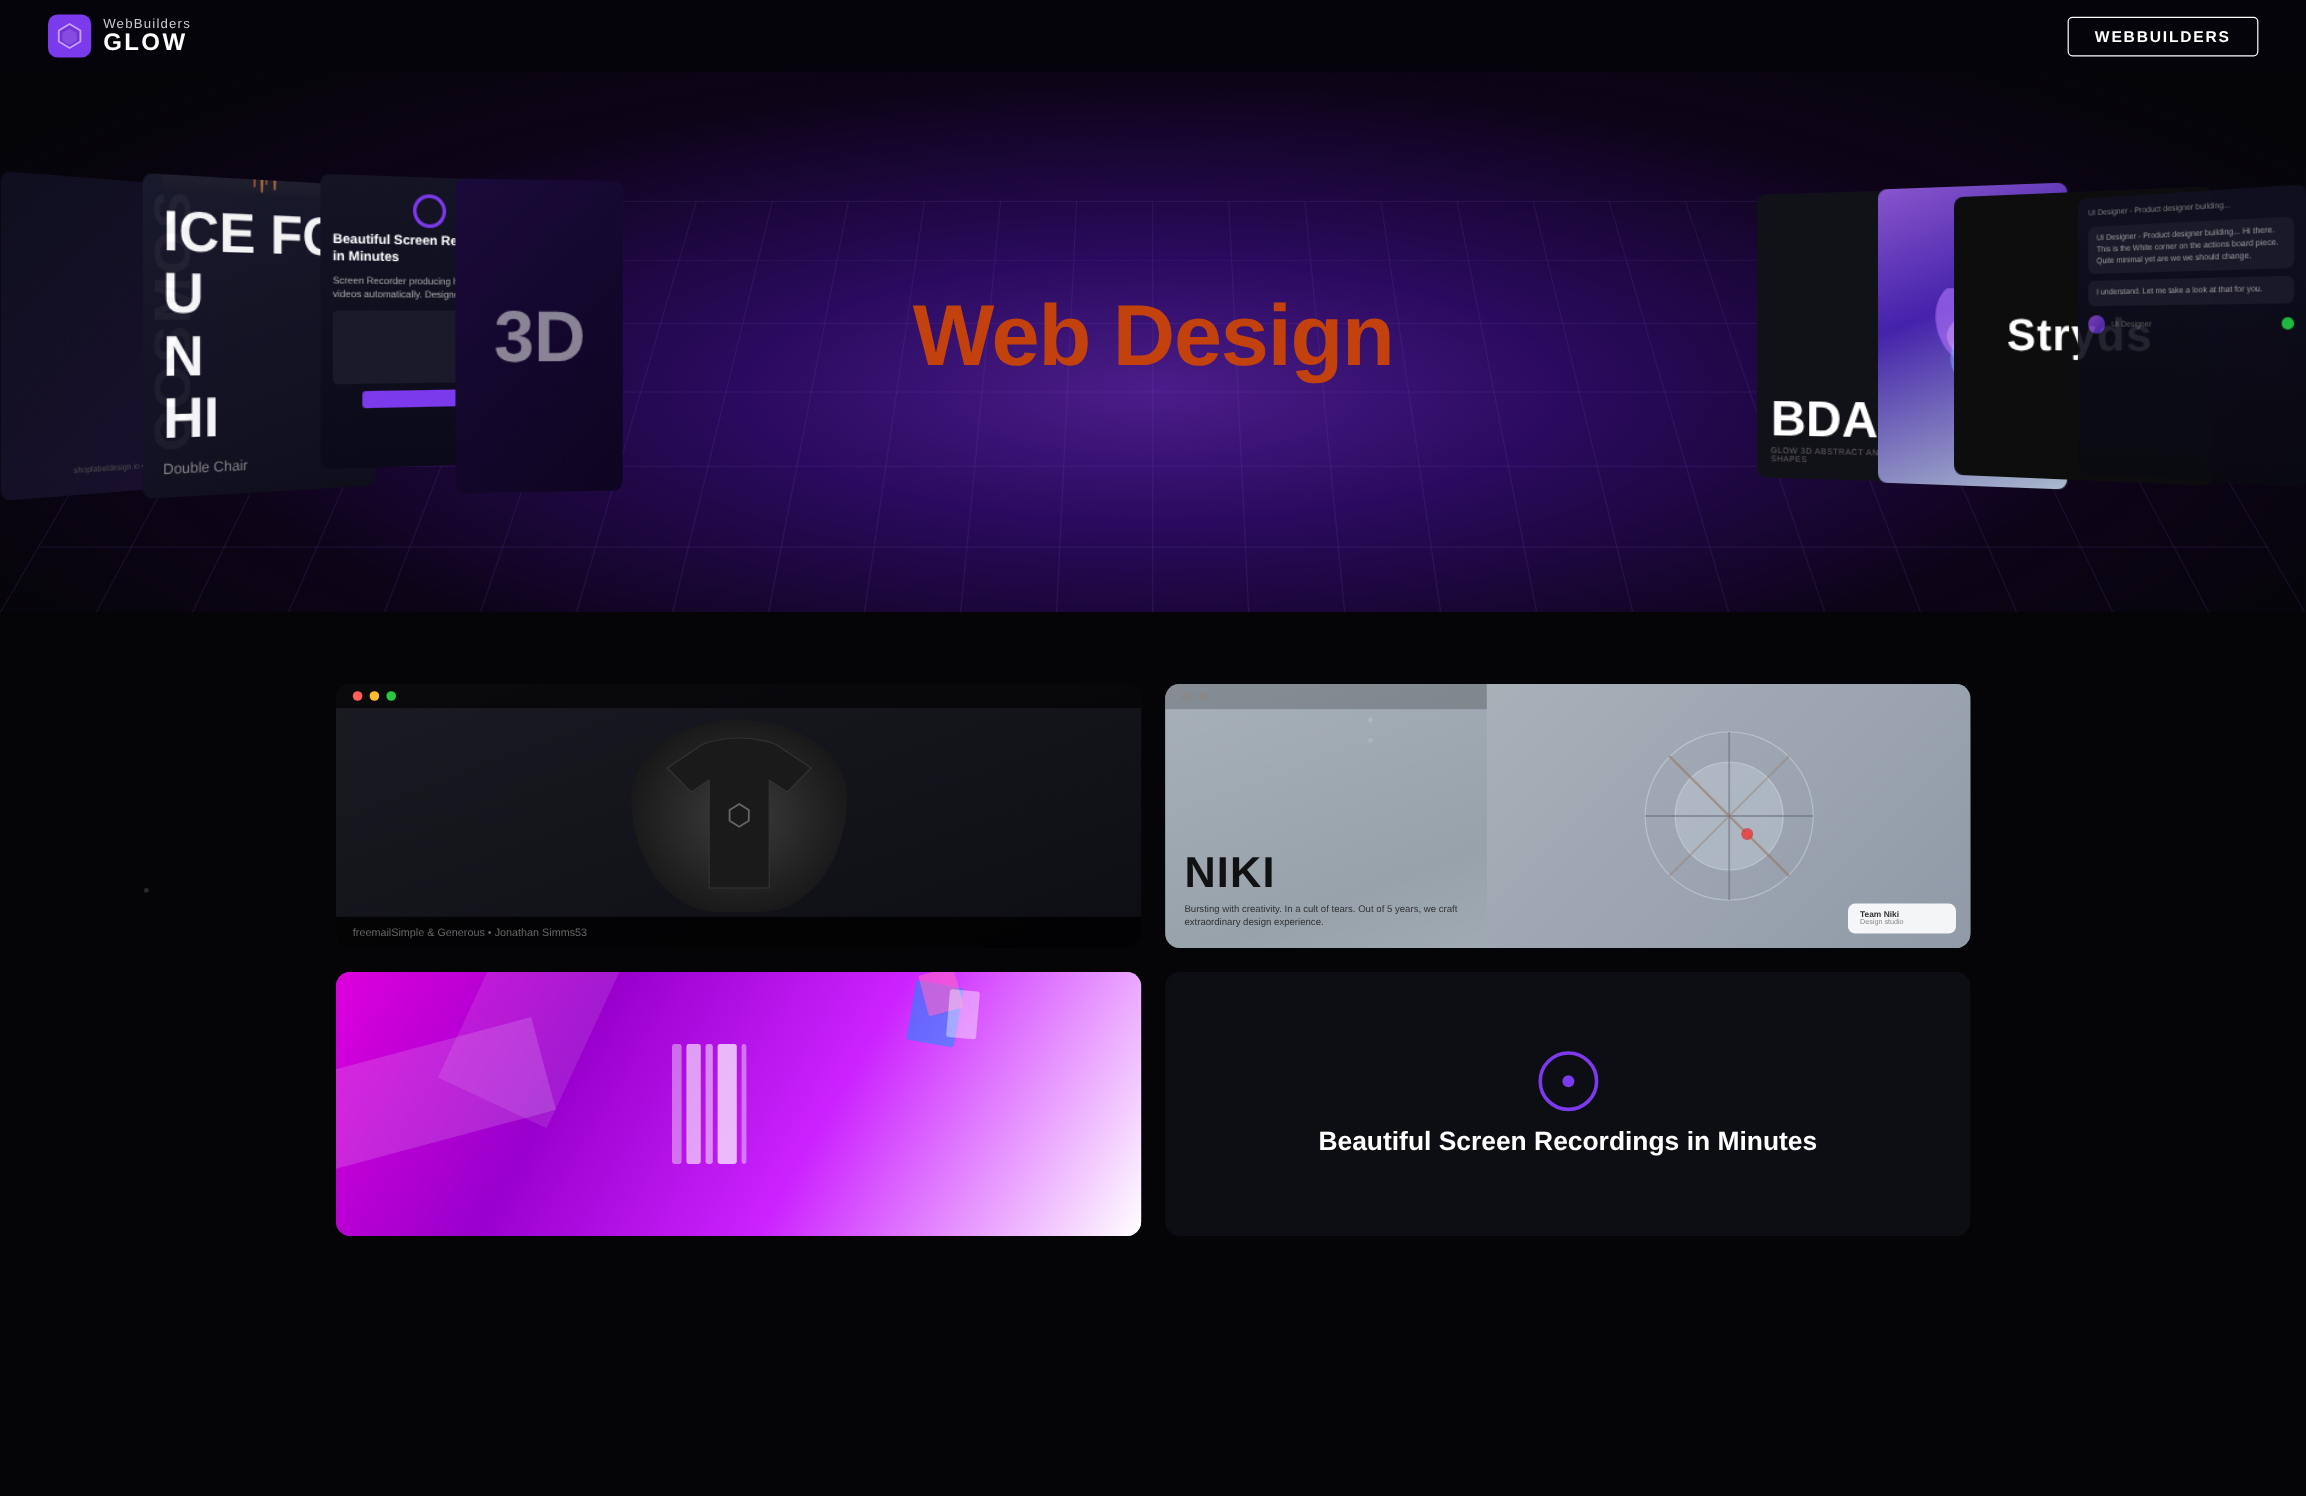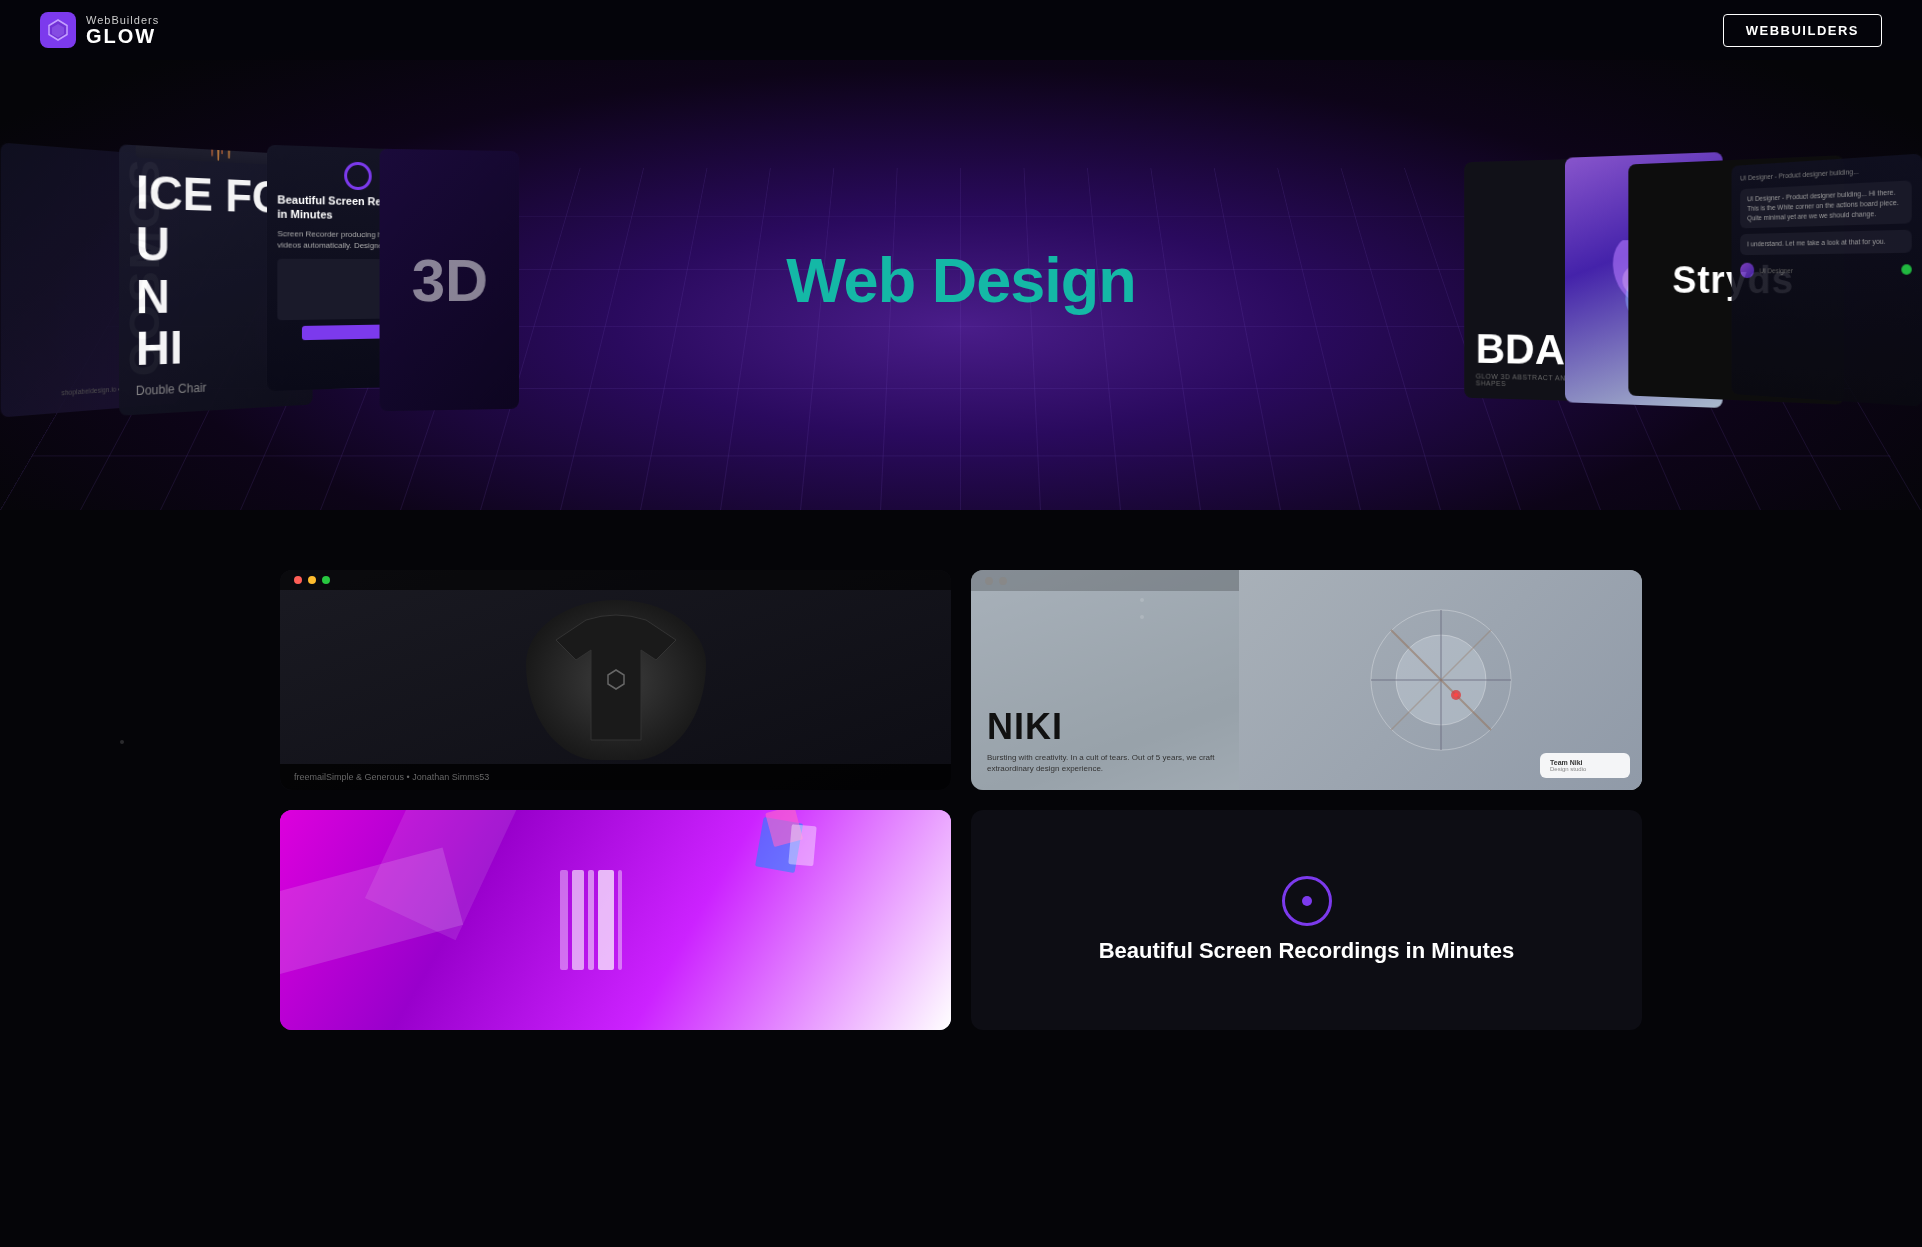--- a/index.html
+++ b/index.html
@@ -97,23 +97,23 @@
       transform-origin: center bottom;
     }
 
     
     .hero-center {
       position: relative;
       z-index: 10;
       text-align: center;
     }
     .hero-title-line1 {
-      font-size: 63px;
+      font-size: 72px;
       font-weight: 700;
-      color: #14b8a6;
+      color: #c2410c;
       letter-spacing: -1px;
       line-height: 1;
     }
     .hero-title-line2 {
       font-size: 88px;
       font-weight: 700;
       color: #7c4dff;
       letter-spacing: -1px;
       line-height: 1.1;
     }

